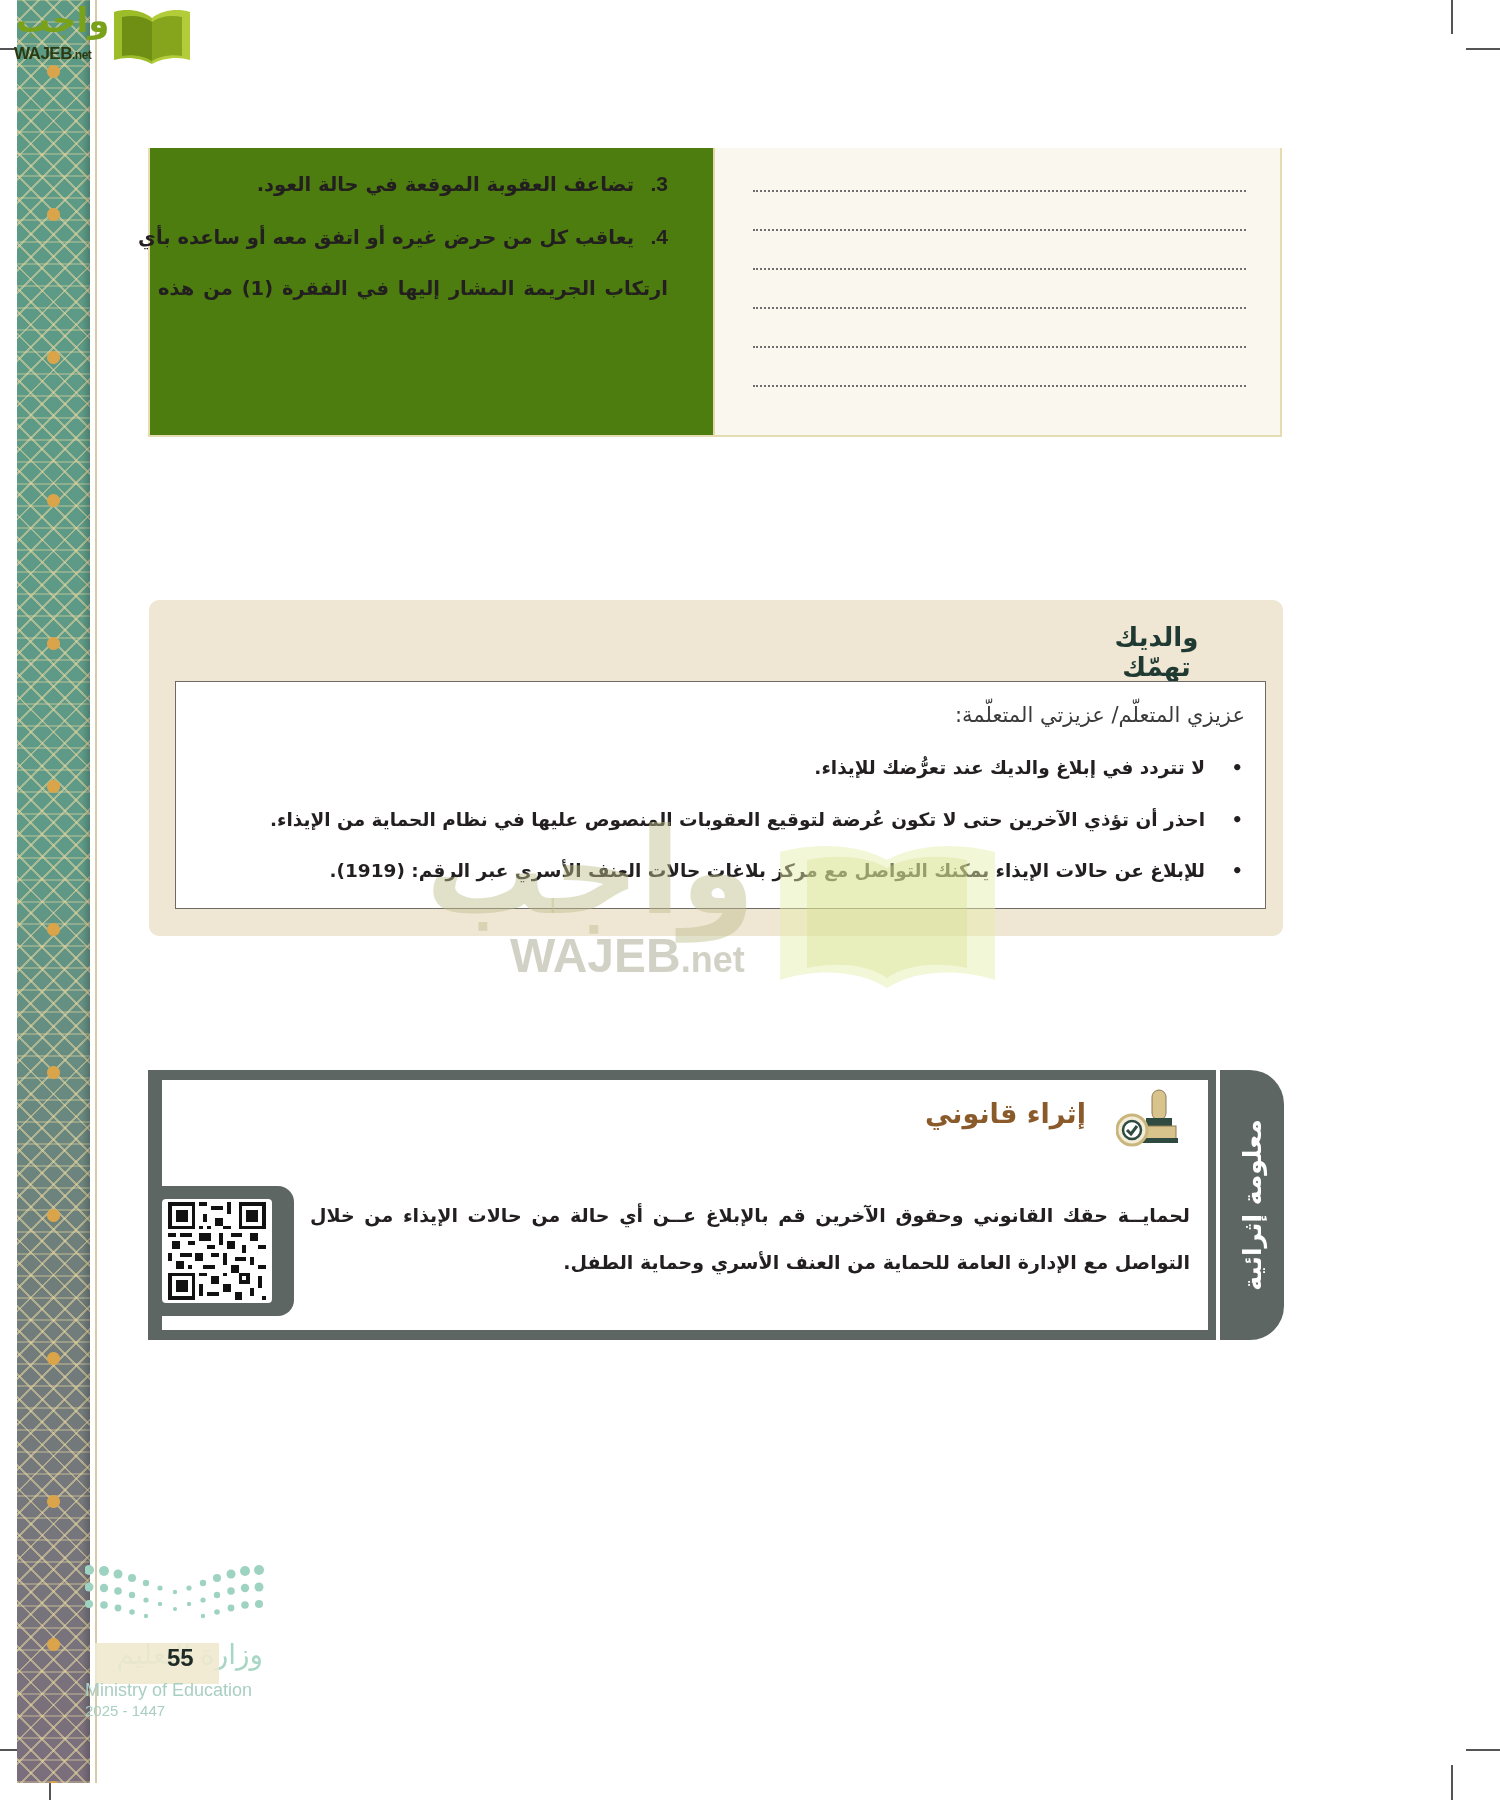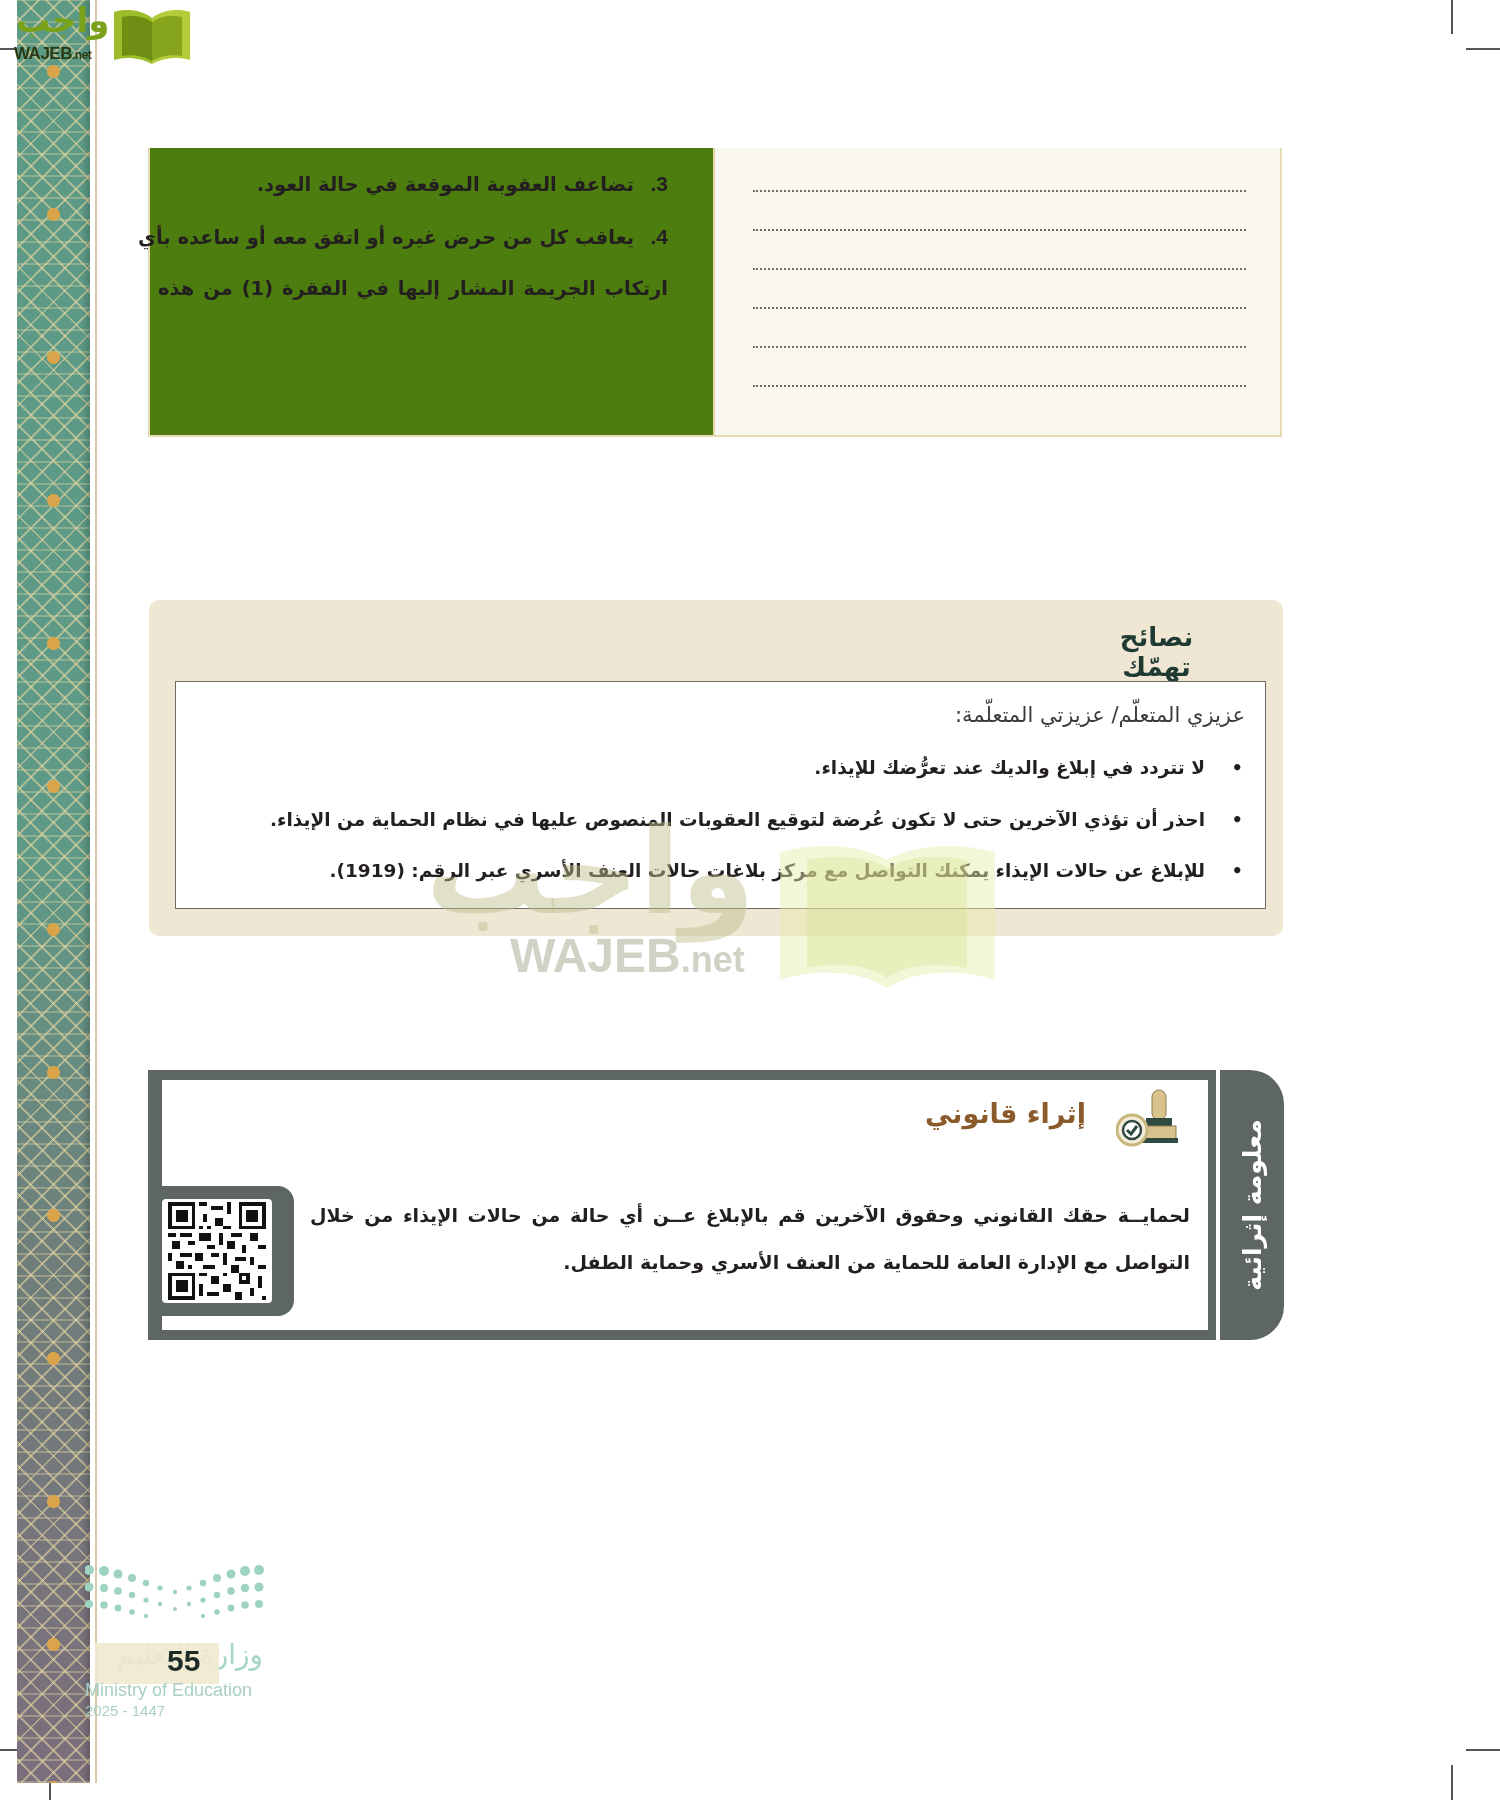--- a/index.html
+++ b/index.html
@@ -120,21 +120,21 @@
     position: absolute; left: 50%; top: 50%; transform: translate(-50%, -50%) rotate(-90deg);
     white-space: nowrap; direction: rtl; font-family: "DejaVu Sans", sans-serif; font-weight: bold;
     font-size: 25px; color: #ffffff;
   }
 
   
   .ministry { position: absolute; left: 85px; top: 1562px; width: 190px; height: 165px; }
   .ministry .dots { position: absolute; left: 0; top: 0; width: 180px; height: 62px; }
   .ministry .ar { position: absolute; left: 0; top: 76px; width: 178px; text-align: right; direction: rtl; font-size: 28px; color: #a7d6c4; font-family: "DejaVu Sans", sans-serif; }
   .ministry .pagebg { position: absolute; left: 10px; top: 81px; width: 124px; height: 41px; background: #efe9cf; opacity: .9; }
-  .ministry .page { position: absolute; left: 82px; top: 82px; font-family: "Liberation Sans", sans-serif; font-weight: bold; font-size: 30px; color: #1d2a25; }
+  .ministry .page { position: absolute; left: 82px; top: 82px; font-family: "Liberation Sans", sans-serif; font-weight: bold; font-size: 24px; color: #1d2a25; }
   .ministry .en { position: absolute; left: 0; top: 118px; font-family: "Liberation Sans", sans-serif; font-size: 18px; color: #a9cfc2; white-space: nowrap; }
   .ministry .year { position: absolute; left: 0; top: 140px; font-family: "Liberation Sans", sans-serif; font-size: 15px; color: #a9cfc2; }
 </style>
 </head>
 <body>
 
 <div class="crop" style="left:1451px;top:0;width:2px;height:34px;"></div>
 <div class="crop" style="left:1466px;top:48px;width:34px;height:2px;"></div>
 <div class="crop" style="left:0;top:1749px;width:34px;height:2px;"></div>
 <div class="crop" style="left:49px;top:1765px;width:2px;height:35px;"></div>
@@ -171,21 +171,21 @@
     <div class="dotline"></div>
     <div class="dotline"></div>
     <div class="dotline"></div>
     <div class="dotline"></div>
     <div class="dotline"></div>
     <div class="dotline"></div>
   </div>
 </div>
 
 <div class="box2">
-  <div class="title">نصائح تهمّك</div>
+  <div class="title">والديك تهمّك</div>
   <div class="inner">
     <div class="greet">عزيزي المتعلّم/ عزيزتي المتعلّمة:</div>
     <ul>
       <li><span class="bullet">•</span><span>لا تتردد في إبلاغ والديك عند تعرُّضك للإيذاء.</span></li>
       <li><span class="bullet">•</span><span>احذر أن تؤذي الآخرين حتى لا تكون عُرضة لتوقيع العقوبات المنصوص عليها في نظام الحماية من الإيذاء.</span></li>
       <li><span class="bullet">•</span><span>للإبلاغ عن حالات الإيذاء يمكنك التواصل مع مركز بلاغات حالات العنف الأسري عبر الرقم: (1919).</span></li>
     </ul>
   </div>
 </div>
 

